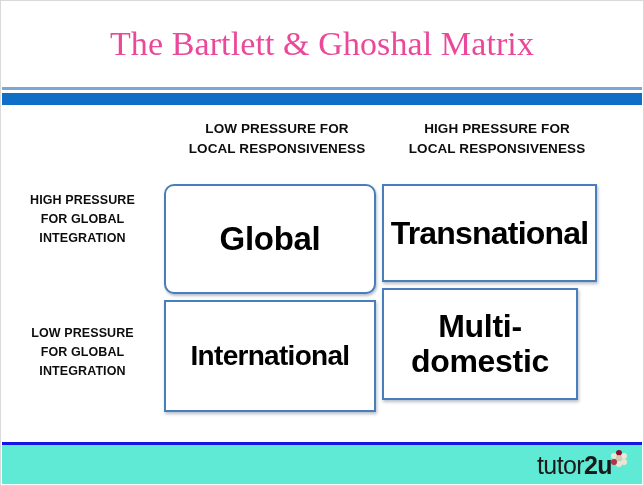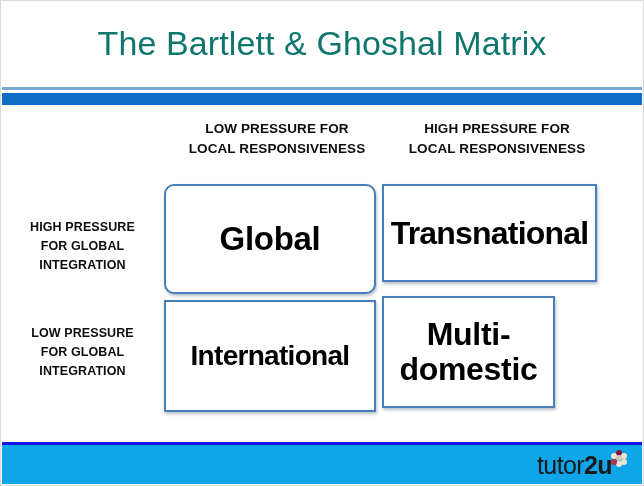--- a/index.html
+++ b/index.html
@@ -27,24 +27,24 @@
     left: 0;
     top: 0;
     width: 100%;
     height: 86px;
     background: #ffffff;
     display: flex;
     align-items: center;
     justify-content: center;
   }
   .slide-title {
-    font-family: Liberation Sans, sans-serif;
+    font-family: Liberation Serif, serif;
     font-size: 34px;
     font-weight: 400;
-    color: #0f766e;
+    color: #ec4899;
     letter-spacing: 0.1px;
     line-height: 1.1;
     white-space: nowrap;
   }
 
   
   .rule-thin {
     position: absolute;
     left: 1px;
     right: 1px;
@@ -98,21 +98,21 @@
     width: 155px;
     text-align: center;
     font-family: "Liberation Sans", sans-serif;
     font-size: 12.5px;
     font-weight: bold;
     color: #0d0d0d;
     line-height: 1.5;
     letter-spacing: 0.1px;
   }
   .row-label .rl { display: block; }
-  .row-label.row-0 { top: 217px; }
+  .row-label.row-0 { top: 190px; }
   .row-label.row-1 { top: 323px; }
 
   
   .matrix {
     position: absolute;
     left: 163px;
     top: 183px;
     width: 433px;
     height: 228px;
   }
@@ -130,21 +130,21 @@
   .cell-text {
     font-family: "Liberation Sans", sans-serif;
     font-weight: bold;
     color: #000000;
     line-height: 1.08;
     letter-spacing: -0.3px;
   }
   .cell-r0c0 { left: 0px;   top: 0px;   width: 212px; height: 110px; border-radius: 10px; }
   .cell-r0c1 { left: 218px; top: 0px;   width: 215px; height: 98px; }
   .cell-r1c0 { left: 0px;   top: 116px; width: 212px; height: 112px; }
-  .cell-r1c1 { left: 218px; top: 112px; width: 173px; height: 112px; }
+  .cell-r1c1 { left: 218px; top: 104px; width: 196px; height: 112px; }
 
   .cell-r0c0 .cell-text { font-size: 33px; }
   .cell-r0c1 .cell-text { font-size: 32px; letter-spacing: -0.8px; }
   .cell-r1c0 .cell-text { font-size: 28px; letter-spacing: -0.7px; }
   .cell-r1c1 .cell-text { font-size: 32px; }
   .cell-r1c1 .cell-text .ln { display: block; }
 
   
   .footer-rule {
     position: absolute;
@@ -153,21 +153,21 @@
     top: 441px;
     height: 3px;
     background: #1414e6;
   }
   .footer {
     position: absolute;
     left: 1px;
     right: 1px;
     top: 444px;
     bottom: 1px;
-    background: #0ea5e9;
+    background: #5eead4;
   }
   .logo {
     position: absolute;
     right: 14px;
     top: 8px;
     display: flex;
     align-items: flex-start;
   }
   .logo-text {
     font-family: "Liberation Sans", sans-serif;

